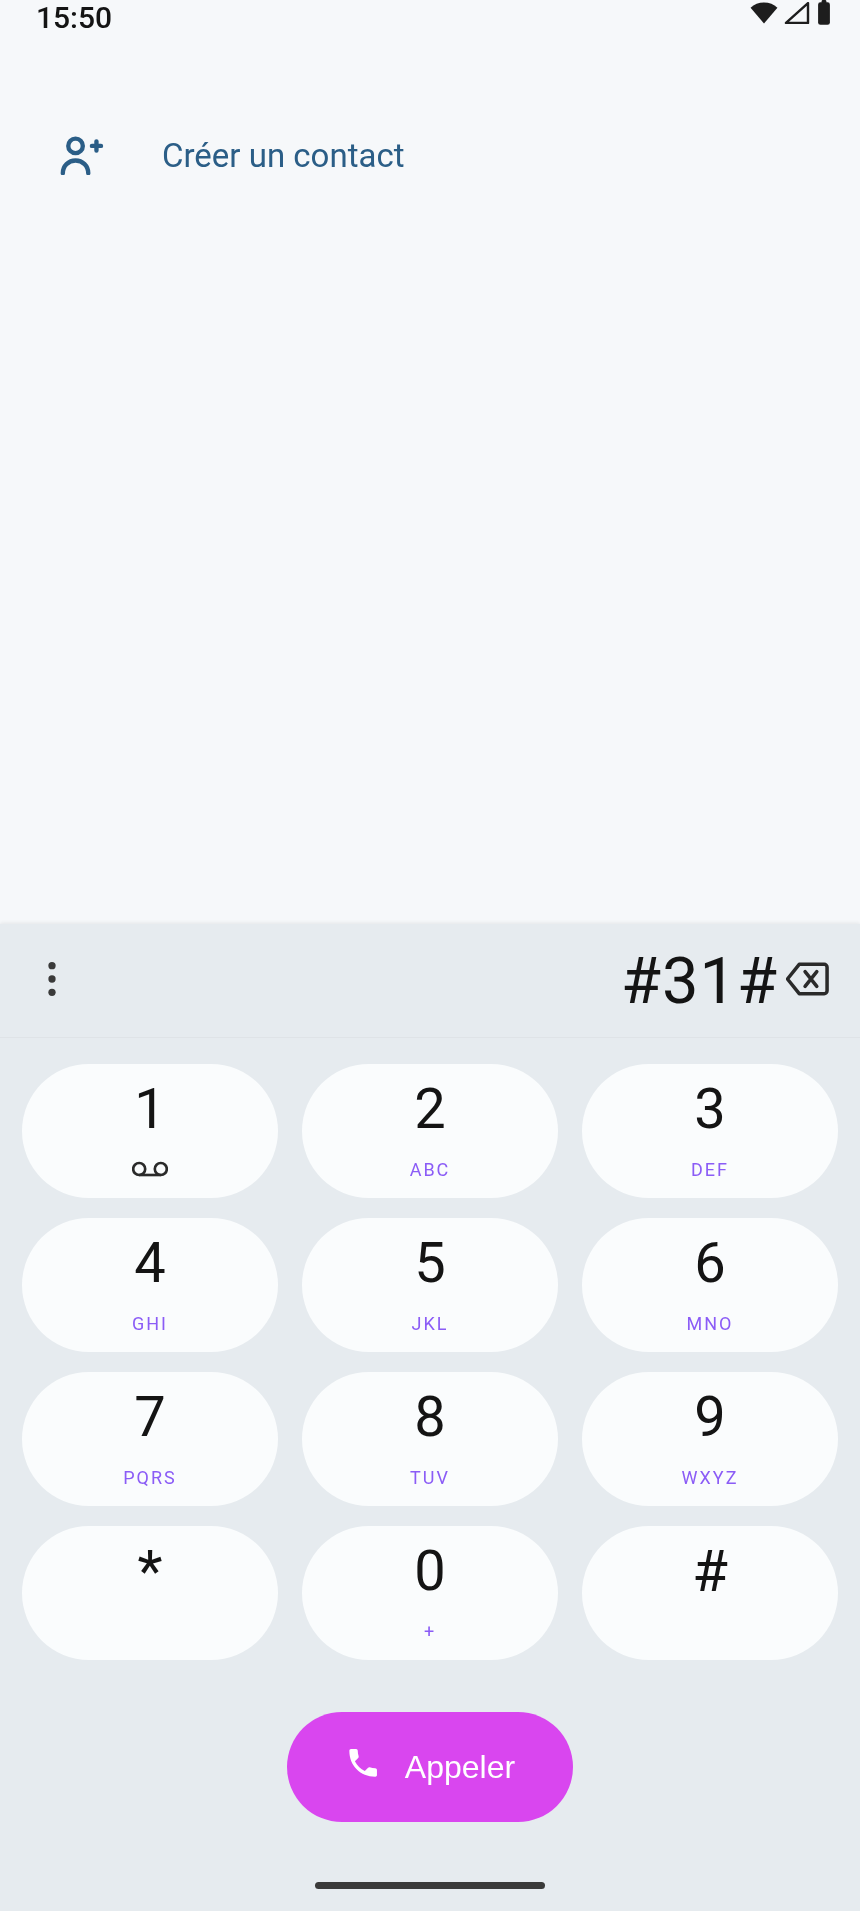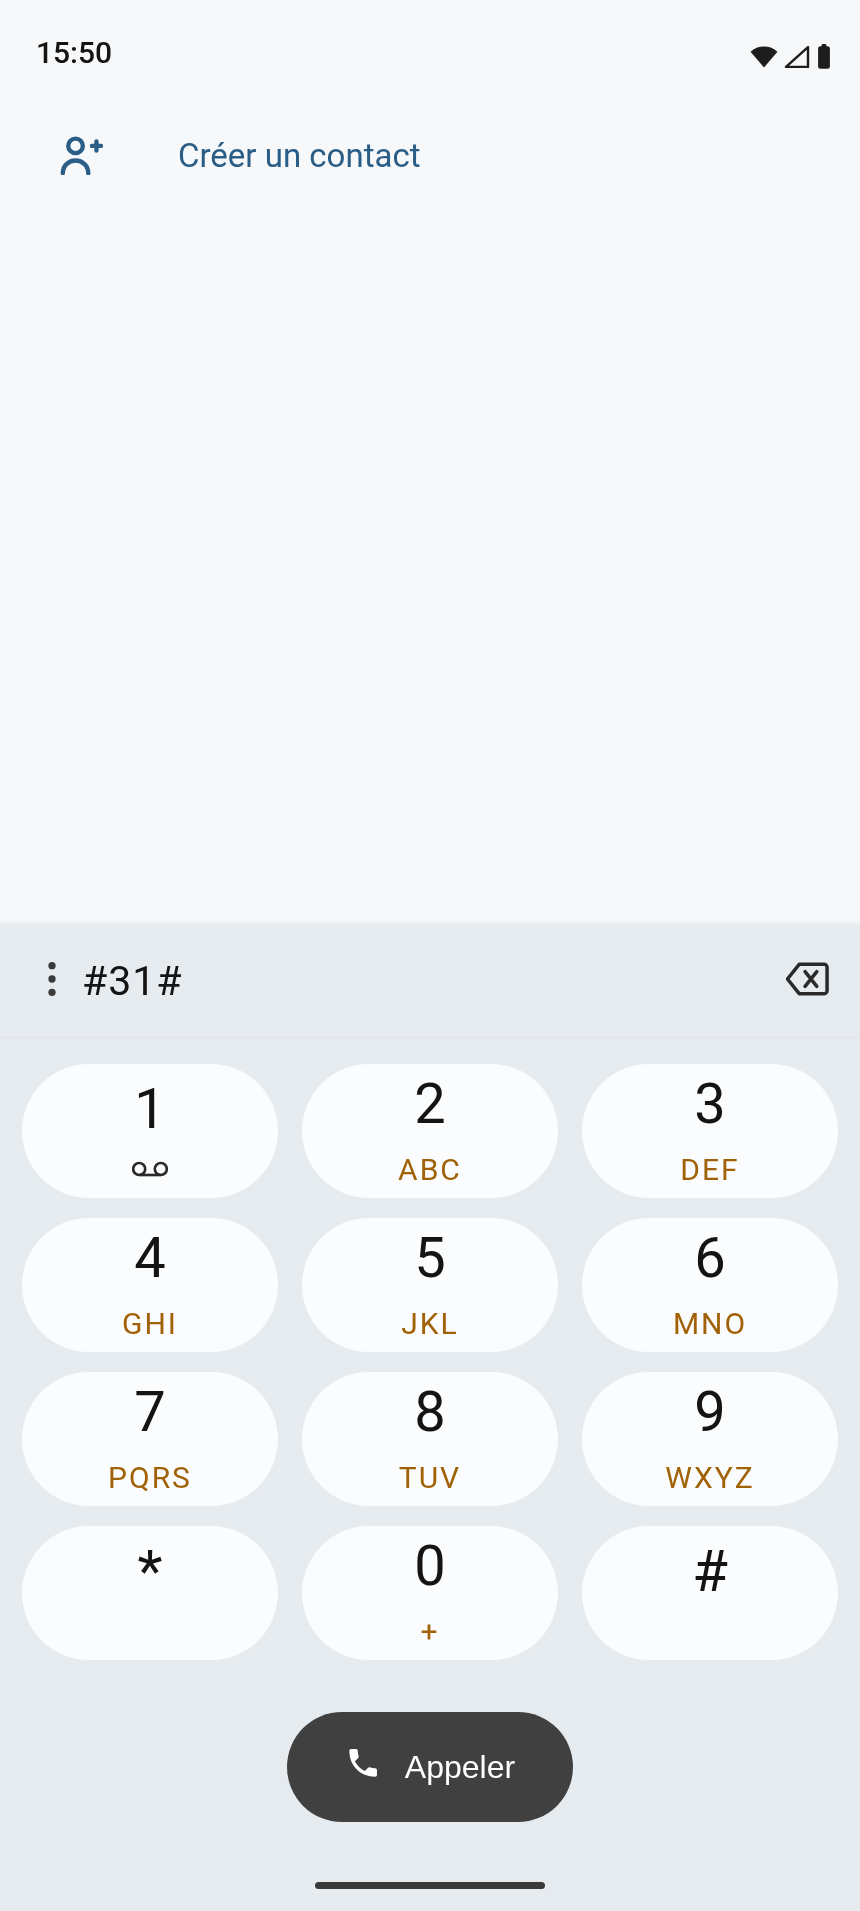--- a/index.html
+++ b/index.html
@@ -8,38 +8,38 @@
     font-family: Roboto, -apple-system, BlinkMacSystemFont, "Segoe UI", Arial, sans-serif;
     background: #f6f8fa;
     display: flex;
     flex-direction: column;
   }
 
   
   .status-bar {
     height: 70px;
     display: flex;
-    align-items: flex-end;
+    align-items: flex-start;
     padding: 0 28px 0 36px;
     font-size: 30px;
     font-weight: 500;
     color: #141414;
   }
   .status-bar .spacer { flex: 1; }
   .status-icons { display: flex; align-items: center; gap: 6px; }
   .status-icons svg { display: block; }
 
   
   .actions {
     padding: 36px 0 0 0;
   }
   .action-row {
     display: flex;
     align-items: center;
-    gap: 74px;
+    gap: 58px;
     padding: 26px 0 26px 58px;
     cursor: pointer;
   }
   .action-row .icon-wrap {
     width: 46px;
     height: 46px;
     display: flex;
     align-items: center;
     justify-content: center;
   }
@@ -70,22 +70,22 @@
     width: 60px;
     height: 60px;
     display: flex;
     align-items: center;
     justify-content: center;
     cursor: pointer;
     border-radius: 50%;
   }
   .dial-display .number {
     flex: 1;
-    text-align: left;
-    font-size: 41px;
+    text-align: right;
+    font-size: 65px;
     font-weight: 400;
     color: #141414;
     letter-spacing: 1px;
   }
 
   
   .keypad {
     padding: 26px 22px 18px 22px;
     display: grid;
     grid-template-columns: repeat(3, 1fr);
@@ -102,40 +102,40 @@
     cursor: pointer;
     user-select: none;
   }
   .key .digit {
     font-size: 56px;
     font-weight: 400;
     color: #141414;
     line-height: 1;
   }
   .key .letters {
-    font-size: 30px;
-    color: #a16207;
+    font-size: 18px;
+    color: #8b5cf6;
     letter-spacing: 2px;
     margin-top: 20px;
     min-height: 24px;
     display: flex;
     align-items: center;
   }
   .key .digit.big-only {
     font-size: 58px;
   }
 
   
   .call-row {
     display: flex;
     justify-content: center;
     padding: 34px 0 60px 0;
   }
   .call-btn {
-    background: #404040;
+    background: #d946ef;
     color: #fff;
     border: none;
     border-radius: 60px;
     height: 110px;
     padding: 0 58px;
     display: flex;
     align-items: center;
     gap: 24px;
     font-size: 32px;
     font-weight: 500;

